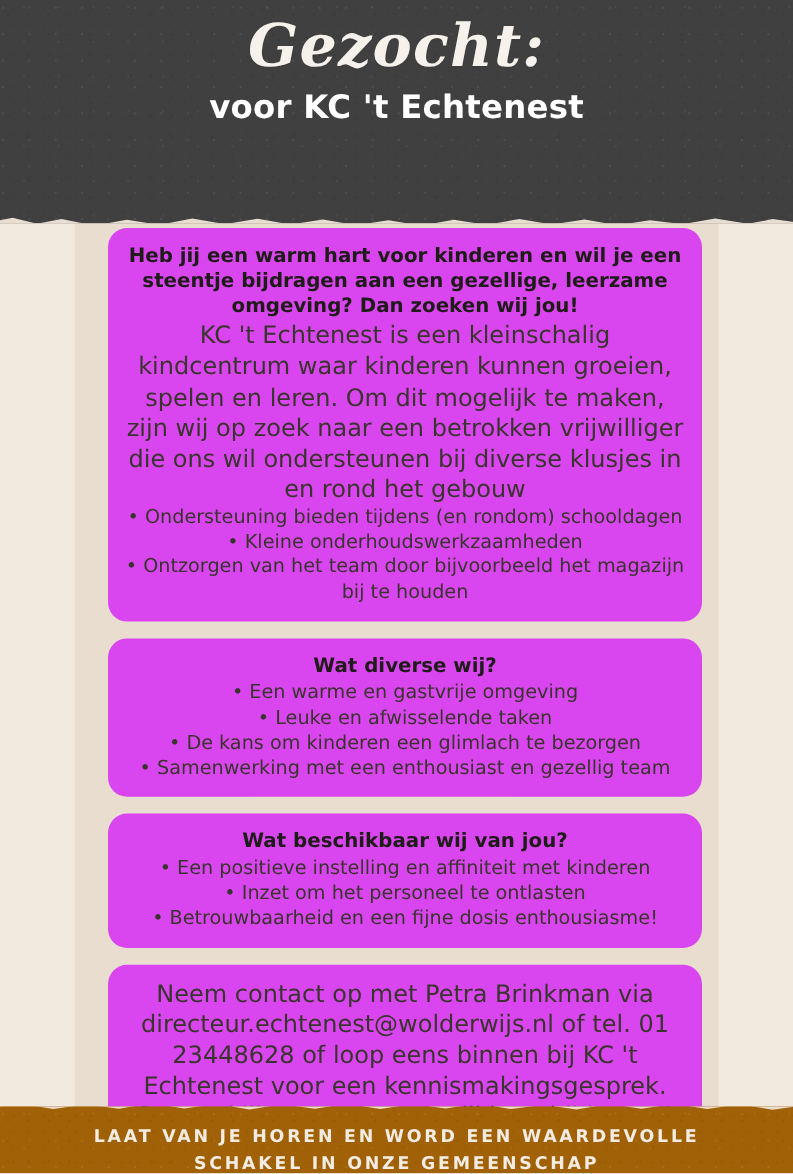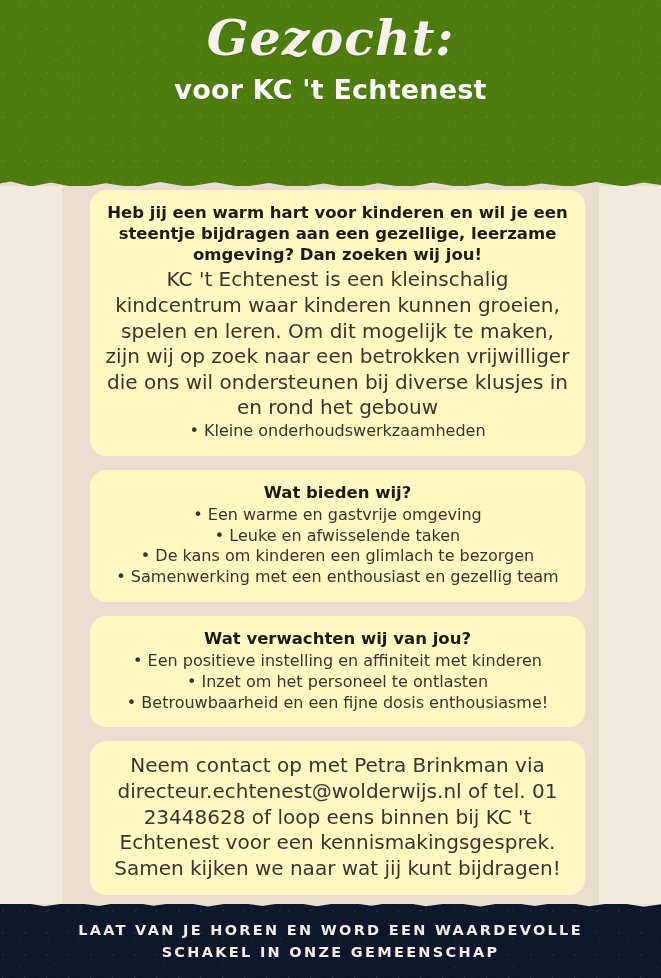--- a/index.html
+++ b/index.html
@@ -40,21 +40,21 @@
     background: #e9ddd0;
   }
 
   
   .header {
     position: absolute;
     left: 0;
     right: 0;
     top: 0;
     height: 186px;
-    background: #4d7c0f;
+    background: #404040;
     overflow: hidden;
   }
   .header::after {
     
     content: "";
     position: absolute;
     left: -10px;
     right: -10px;
     bottom: -14px;
     height: 30px;
@@ -96,21 +96,21 @@
 
   
   .cards {
     position: absolute;
     left: 62px;
     right: 62px;
     top: 190px;
     bottom: 70px;
   }
   .card {
-    background: #fef9c3;
+    background: #d946ef;
     border-radius: 16px;
     margin: 0 14px 14px 28px;
     padding: 12px 14px 14px 14px;
     box-sizing: border-box;
     text-align: center;
     color: #2f2a26;
   }
   .card-title {
     font-weight: bold;
     font-size: 16.5px;
@@ -134,22 +134,22 @@
     line-height: 1.3;
     color: #3a342e;
   }
 
   
   .footer {
     position: absolute;
     left: 0;
     right: 0;
     bottom: 0;
-    height: 74px;
-    background: #0f172a;
+    height: 56px;
+    background: #a16207;
     overflow: hidden;
   }
   .footer::before {
     content: "";
     position: absolute;
     left: -10px;
     right: -10px;
     top: -14px;
     height: 28px;
     background: #e9ddd0;
@@ -204,36 +204,38 @@
       <div class="header-sub">voor KC 't Echtenest</div>
     </div>
   </div>
 
   <div class="cards">
 
     <div class="card">
       <p class="card-title">Heb jij een warm hart voor kinderen en wil je een steentje bijdragen aan een gezellige, leerzame omgeving? Dan zoeken wij jou!</p>
       <p class="card-text">KC 't Echtenest is een kleinschalig kindcentrum waar kinderen kunnen groeien, spelen en leren. Om dit mogelijk te maken, zijn wij op zoek naar een betrokken vrijwilliger die ons wil ondersteunen bij diverse klusjes in en rond het gebouw</p>
       <ul class="bullets">
+        <li>• Ondersteuning bieden tijdens (en rondom) schooldagen</li>
         <li>• Kleine onderhoudswerkzaamheden</li>
+        <li>• Ontzorgen van het team door bijvoorbeeld het magazijn bij te houden</li>
       </ul>
     </div>
 
     <div class="card">
-      <p class="card-title">Wat bieden wij?</p>
+      <p class="card-title">Wat diverse wij?</p>
       <ul class="bullets">
         <li>• Een warme en gastvrije omgeving</li>
         <li>• Leuke en afwisselende taken</li>
         <li>• De kans om kinderen een glimlach te bezorgen</li>
         <li>• Samenwerking met een enthousiast en gezellig team</li>
       </ul>
     </div>
 
     <div class="card">
-      <p class="card-title">Wat verwachten wij van jou?</p>
+      <p class="card-title">Wat beschikbaar wij van jou?</p>
       <ul class="bullets">
         <li>• Een positieve instelling en affiniteit met kinderen</li>
         <li>• Inzet om het personeel te ontlasten</li>
         <li>• Betrouwbaarheid en een fijne dosis enthousiasme!</li>
       </ul>
     </div>
 
     <div class="card">
       <p class="card-text" style="white-space: pre-line;">Neem contact op met Petra Brinkman via directeur.echtenest@wolderwijs.nl of tel. 01 23448628 of loop eens binnen bij KC 't Echtenest voor een kennismakingsgesprek.
 Samen kijken we naar wat jij kunt bijdragen!</p>

